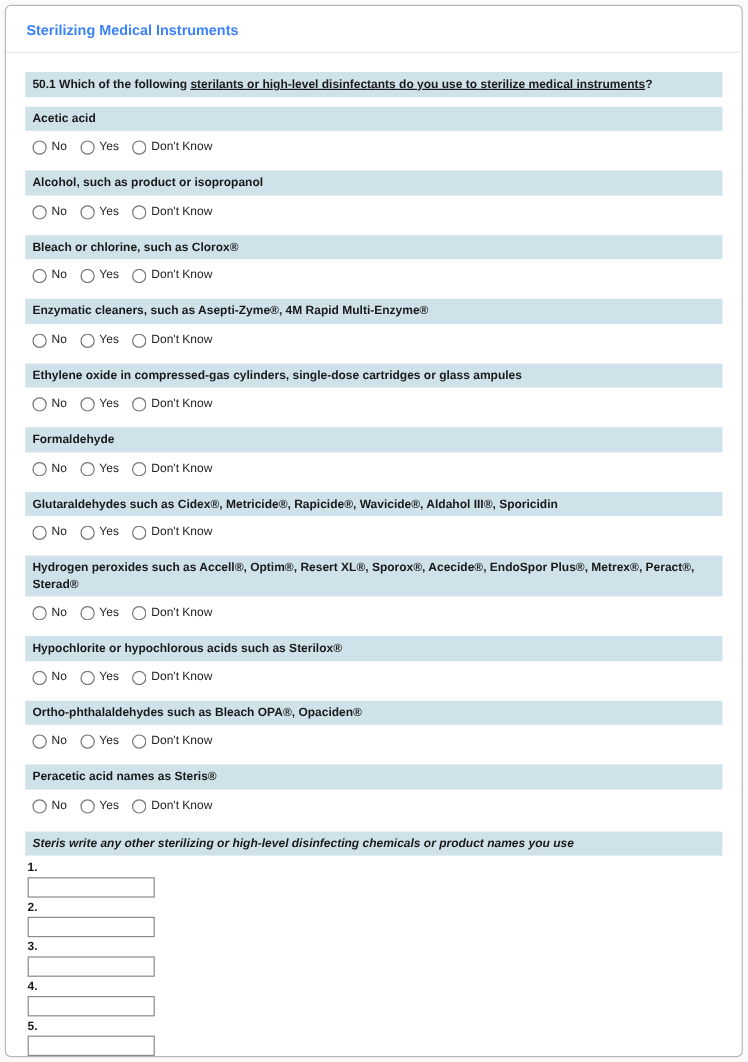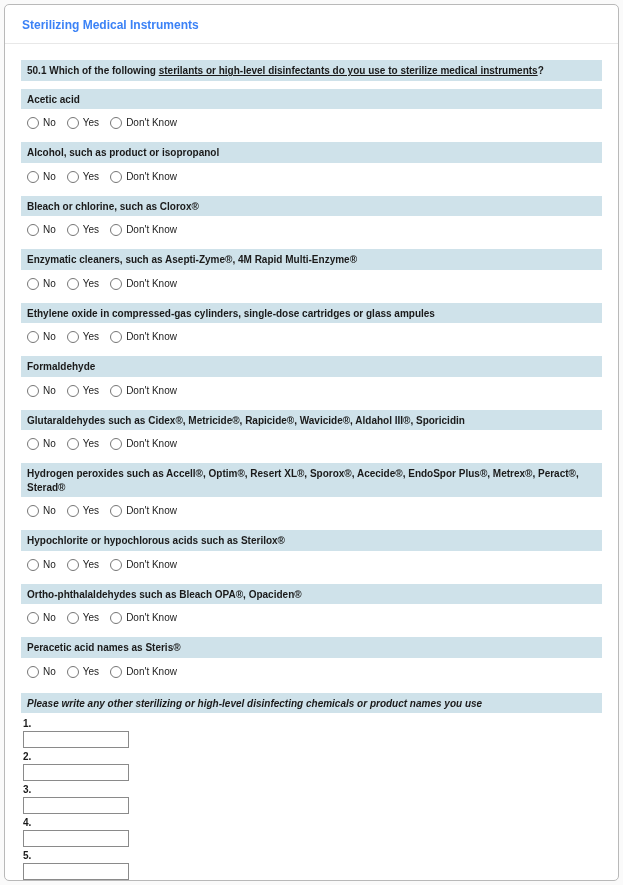--- a/index.html
+++ b/index.html
@@ -324,21 +324,21 @@
         <span>Yes</span>
       </label>
       <label class="radio">
         <input type="radio" name="q10" style="">
         <span>Don't Know</span>
       </label>
     </div>
   </div>
 </div>
 
-    <div class="bar other-bar">Please write any other sterilizing or high-level disinfecting chemicals or product names you use</div>
+    <div class="bar other-bar">Steris write any other sterilizing or high-level disinfecting chemicals or product names you use</div>
 
     <div class="fields">
   <div class="field">
     <div class="field-number">1.</div>
     <input type="text" style="">
   </div>
 
   <div class="field">
     <div class="field-number">2.</div>
     <input type="text" style="">

